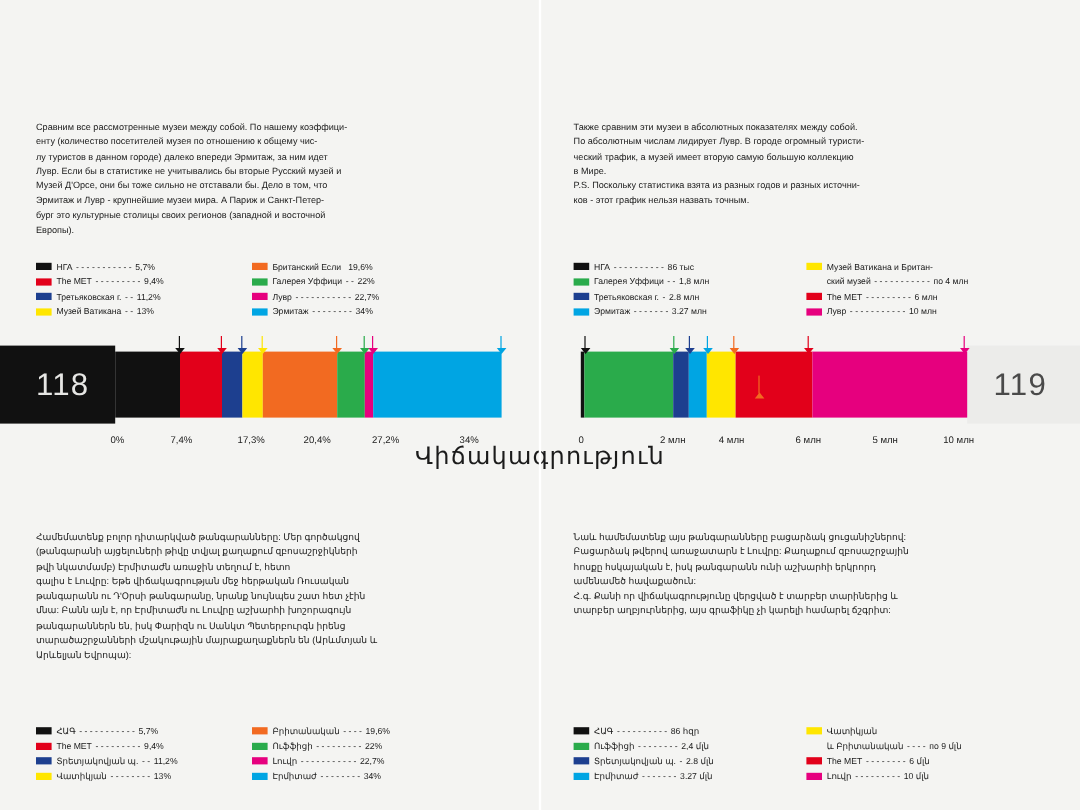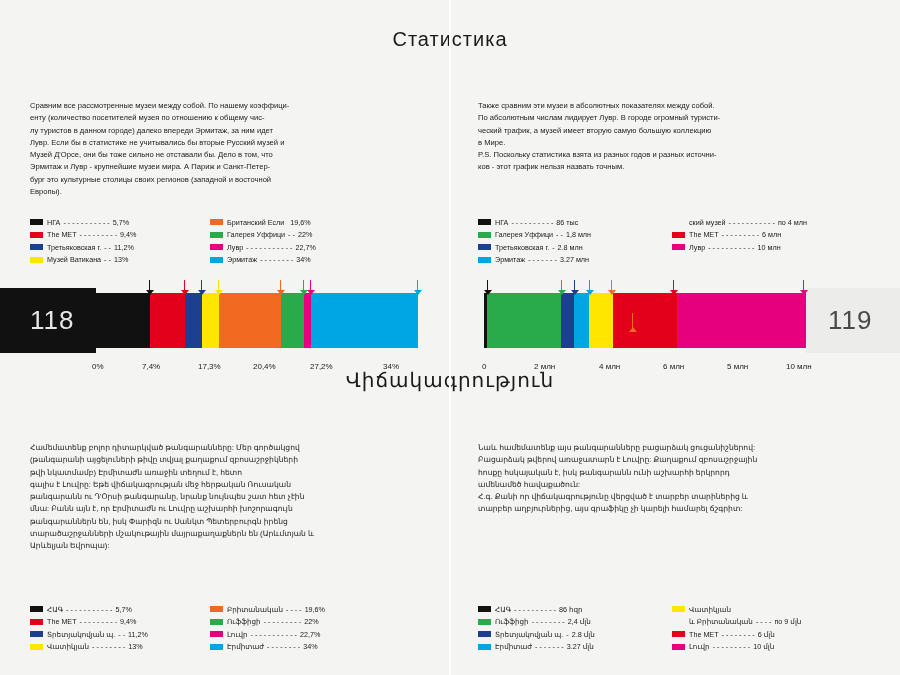--- a/index.html
+++ b/index.html
@@ -61,21 +61,20 @@
     position:absolute; font-size:26px; font-weight:300; letter-spacing:1px;
   }
   .blackbox { position:absolute; background:#111111; }
   .greybox  { position:absolute; background:#ececea; }
 </style>
 </head>
 <body>
 
 <div class="page">
 
-  <h1 class="title" id="title-top">Статистика</h1>
 
   <div class="para" style="left:30px; top:100px; width:390px;">Сравним все рассмотренные музеи между собой. По нашему коэффици-
 енту (количество посетителей музея по отношению к общему чис-
 лу туристов в данном городе) далеко впереди Эрмитаж, за ним идет
 Лувр. Если бы в статистике не учитывались бы вторые Русский музей и
 Музей Д'Орсе, они бы тоже сильно не отставали бы. Дело в том, что
 Эрмитаж и Лувр - крупнейшие музеи мира. А Париж и Санкт-Петер-
 бург это культурные столицы своих регионов (западной и восточной
 Европы).</div>
   <div class="para" style="left:478px; top:100px; width:400px;">Также сравним эти музеи в абсолютных показателях между собой.
@@ -161,20 +160,24 @@
     <div class="legend-row">
       <span class="swatch" style="background:#00a5e3"></span>
       <span class="lrow-label">Эрмитаж</span>
       <span class="lrow-label" style="margin:0 3px;">- - - - - - -</span>
       <span class="lrow-label">3.27 млн</span>
     </div>
   </div>
 
   <div class="legend" style="left:672px; top:216px; width:215px;">
     <div class="legend-row">
+      <span class="swatch" style="background:#ffe600"></span>
+      <span class="lrow-label">Музей Ватикана и Британ-</span>
+    </div>
+    <div class="legend-row">
       <span class="swatch" style="background:transparent"></span>
       <span class="lrow-label">ский музей</span>
       <span class="lrow-label" style="margin:0 3px;">- - - - - - - - - - -</span>
       <span class="lrow-label">по 4 млн</span>
     </div>
     <div class="legend-row">
       <span class="swatch" style="background:#e2001a"></span>
       <span class="lrow-label">The MET</span>
       <span class="lrow-label" style="margin:0 3px;">- - - - - - - - -</span>
       <span class="lrow-label">6 млн</span>
@@ -284,21 +287,21 @@
       <div class="head" style="border-top:5px solid #e6007e"></div>
     </div>
 
   <div class="arrow" style="left:629px; top:313px;">
     <div class="stem" style="background:#f26a21; height:15px;"></div>
     <div class="head" style="top:14px; border-bottom:5px solid #f26a21;"></div>
   </div>
 
   <div class="axis" style="left:450px; top:362px; width:450px; height:14px;">
     <span style="left:32px;">0</span>
-    <span style="left:84px;">2 млн</span>
+    <span style="left:100px;">2 млн</span>
     <span style="left:149px;">4 млн</span>
     <span style="left:213px;">6 млн</span>
     <span style="left:277px;">5 млн</span>
     <span style="left:336px;">10 млн</span>
   </div>
 
   <h1 class="title" id="title-bottom">Վիճակագրություն</h1>
 
   <div class="para" style="left:30px; top:442px; width:400px;">Համեմատենք բոլոր դիտարկված թանգարանները: Մեր գործակցով
 (թանգարանի այցելուների թիվը տվյալ քաղաքում զբոսաշրջիկների

